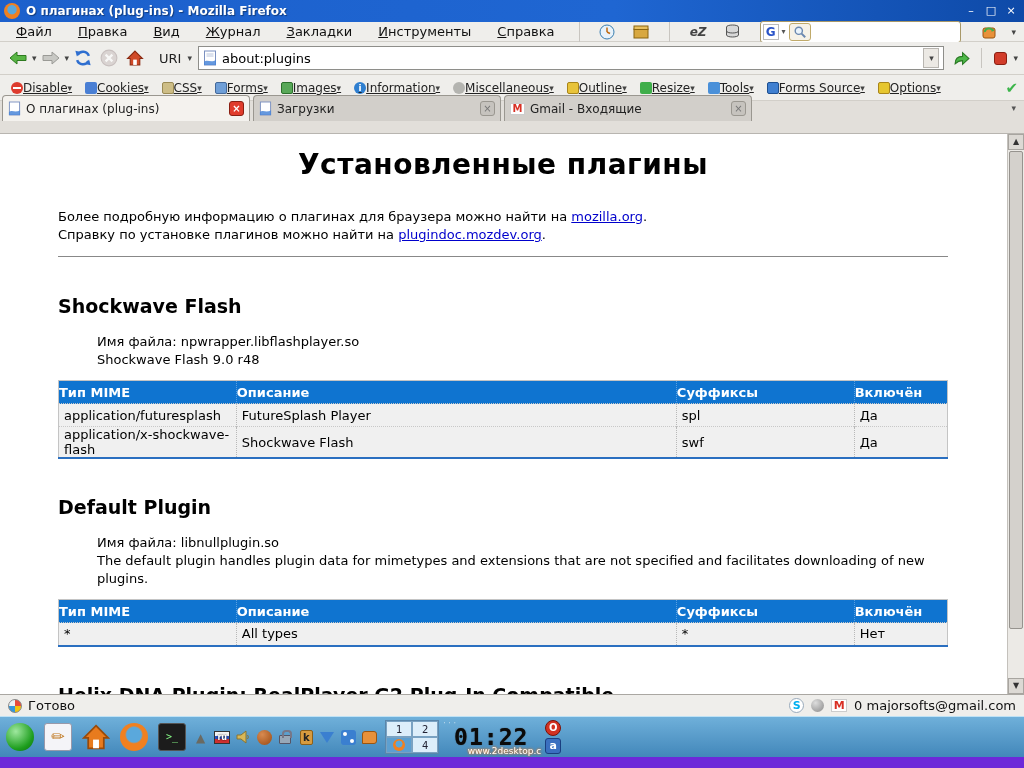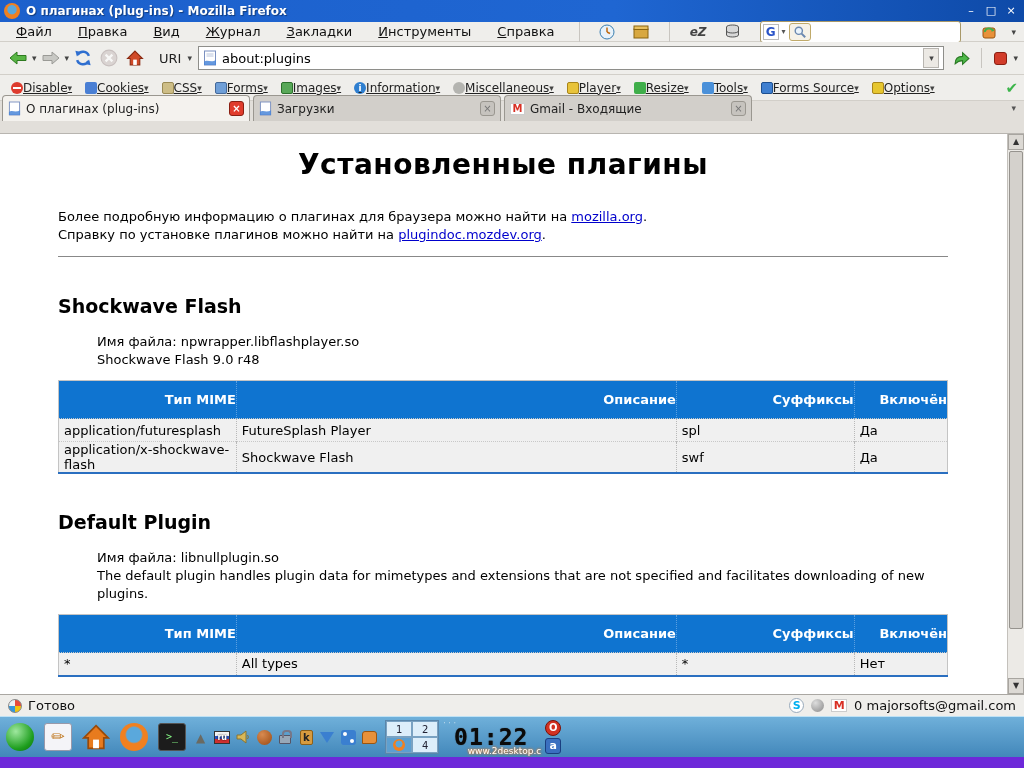--- a/index.html
+++ b/index.html
@@ -76,21 +76,21 @@
   
   .content { height:560px; position:relative; background:#fff; overflow:hidden; }
   .page { position:absolute; inset:0 17px 0 0; padding:14px 59px 0 58px; }
   .page h1 { font-size:28px; font-weight:bold; text-align:center; color:#000; letter-spacing:0.5px; }
   .intro { margin-top:27px; font-size:13px; line-height:18px; color:#000; }
   .intro a { color:#0000cc; text-decoration:underline; }
   .intro-rule { margin-top:12px; border:none; border-top:1px solid #888; border-bottom:1px solid #fff; height:2px; }
   .page h2 { font-size:19px; font-weight:bold; margin-top:37px; color:#000; }
   .plugin-lines { margin:16px 0 11px 39px; font-size:13px; line-height:18px; color:#000; }
   table.mime { width:100%; border-collapse:collapse; font-size:13px; border:1px solid #c4c4c4; border-bottom:2px solid #2a6fc0; }
-  table.mime th { background:#0f74d0; color:#fff; font-weight:bold; height:38px; text-align:right; border-left:1px dotted #5a9fe0; }
+  table.mime th { background:#0f74d0; color:#fff; font-weight:bold; height:23px; text-align:left; border-left:1px dotted #5a9fe0; }
   table.mime th:first-child { border-left:none; }
   table.mime td { background:#f0f0f0; height:23px; padding-left:5px; border-left:1px dotted #b8b8b8; border-top:1px dotted #c8c8c8; }
   table.mime td:first-child { border-left:none; }
   col.c1 { width:20%; } col.c2 { width:49.5%; } col.c3 { width:20%; } col.c4 { width:10.5%; }
 
   
   .scrollbar { position:absolute; top:0; right:0; width:17px; height:560px; background:#eceae6; border-left:1px solid #c4c1bc; }
   .sb-btn { height:16px; background:#dcd9d4; border:1px solid #a8a5a0; font-size:8px; text-align:center; line-height:14px; color:#333; }
   .sb-down { position:absolute; bottom:0; left:0; right:0; }
   .sb-thumb { position:absolute; top:17px; left:1px; width:14px; height:478px; background:#d4d1cc; border:1px solid #96938e; border-radius:2px; }
@@ -312,21 +312,21 @@
         <span>Information</span>
         <span class="caret">▾</span>
       </span>
     <span class="wd-item">
         <span class="wd-ico rnd i-misc"></span>
         <span>Miscellaneous</span>
         <span class="caret">▾</span>
       </span>
     <span class="wd-item">
         <span class="wd-ico i-outline"></span>
-        <span>Player</span>
+        <span>Outline</span>
         <span class="caret">▾</span>
       </span>
     <span class="wd-item">
         <span class="wd-ico i-resize"></span>
         <span>Resize</span>
         <span class="caret">▾</span>
       </span>
     <span class="wd-item">
         <span class="wd-ico i-tools"></span>
         <span>Tools</span>

